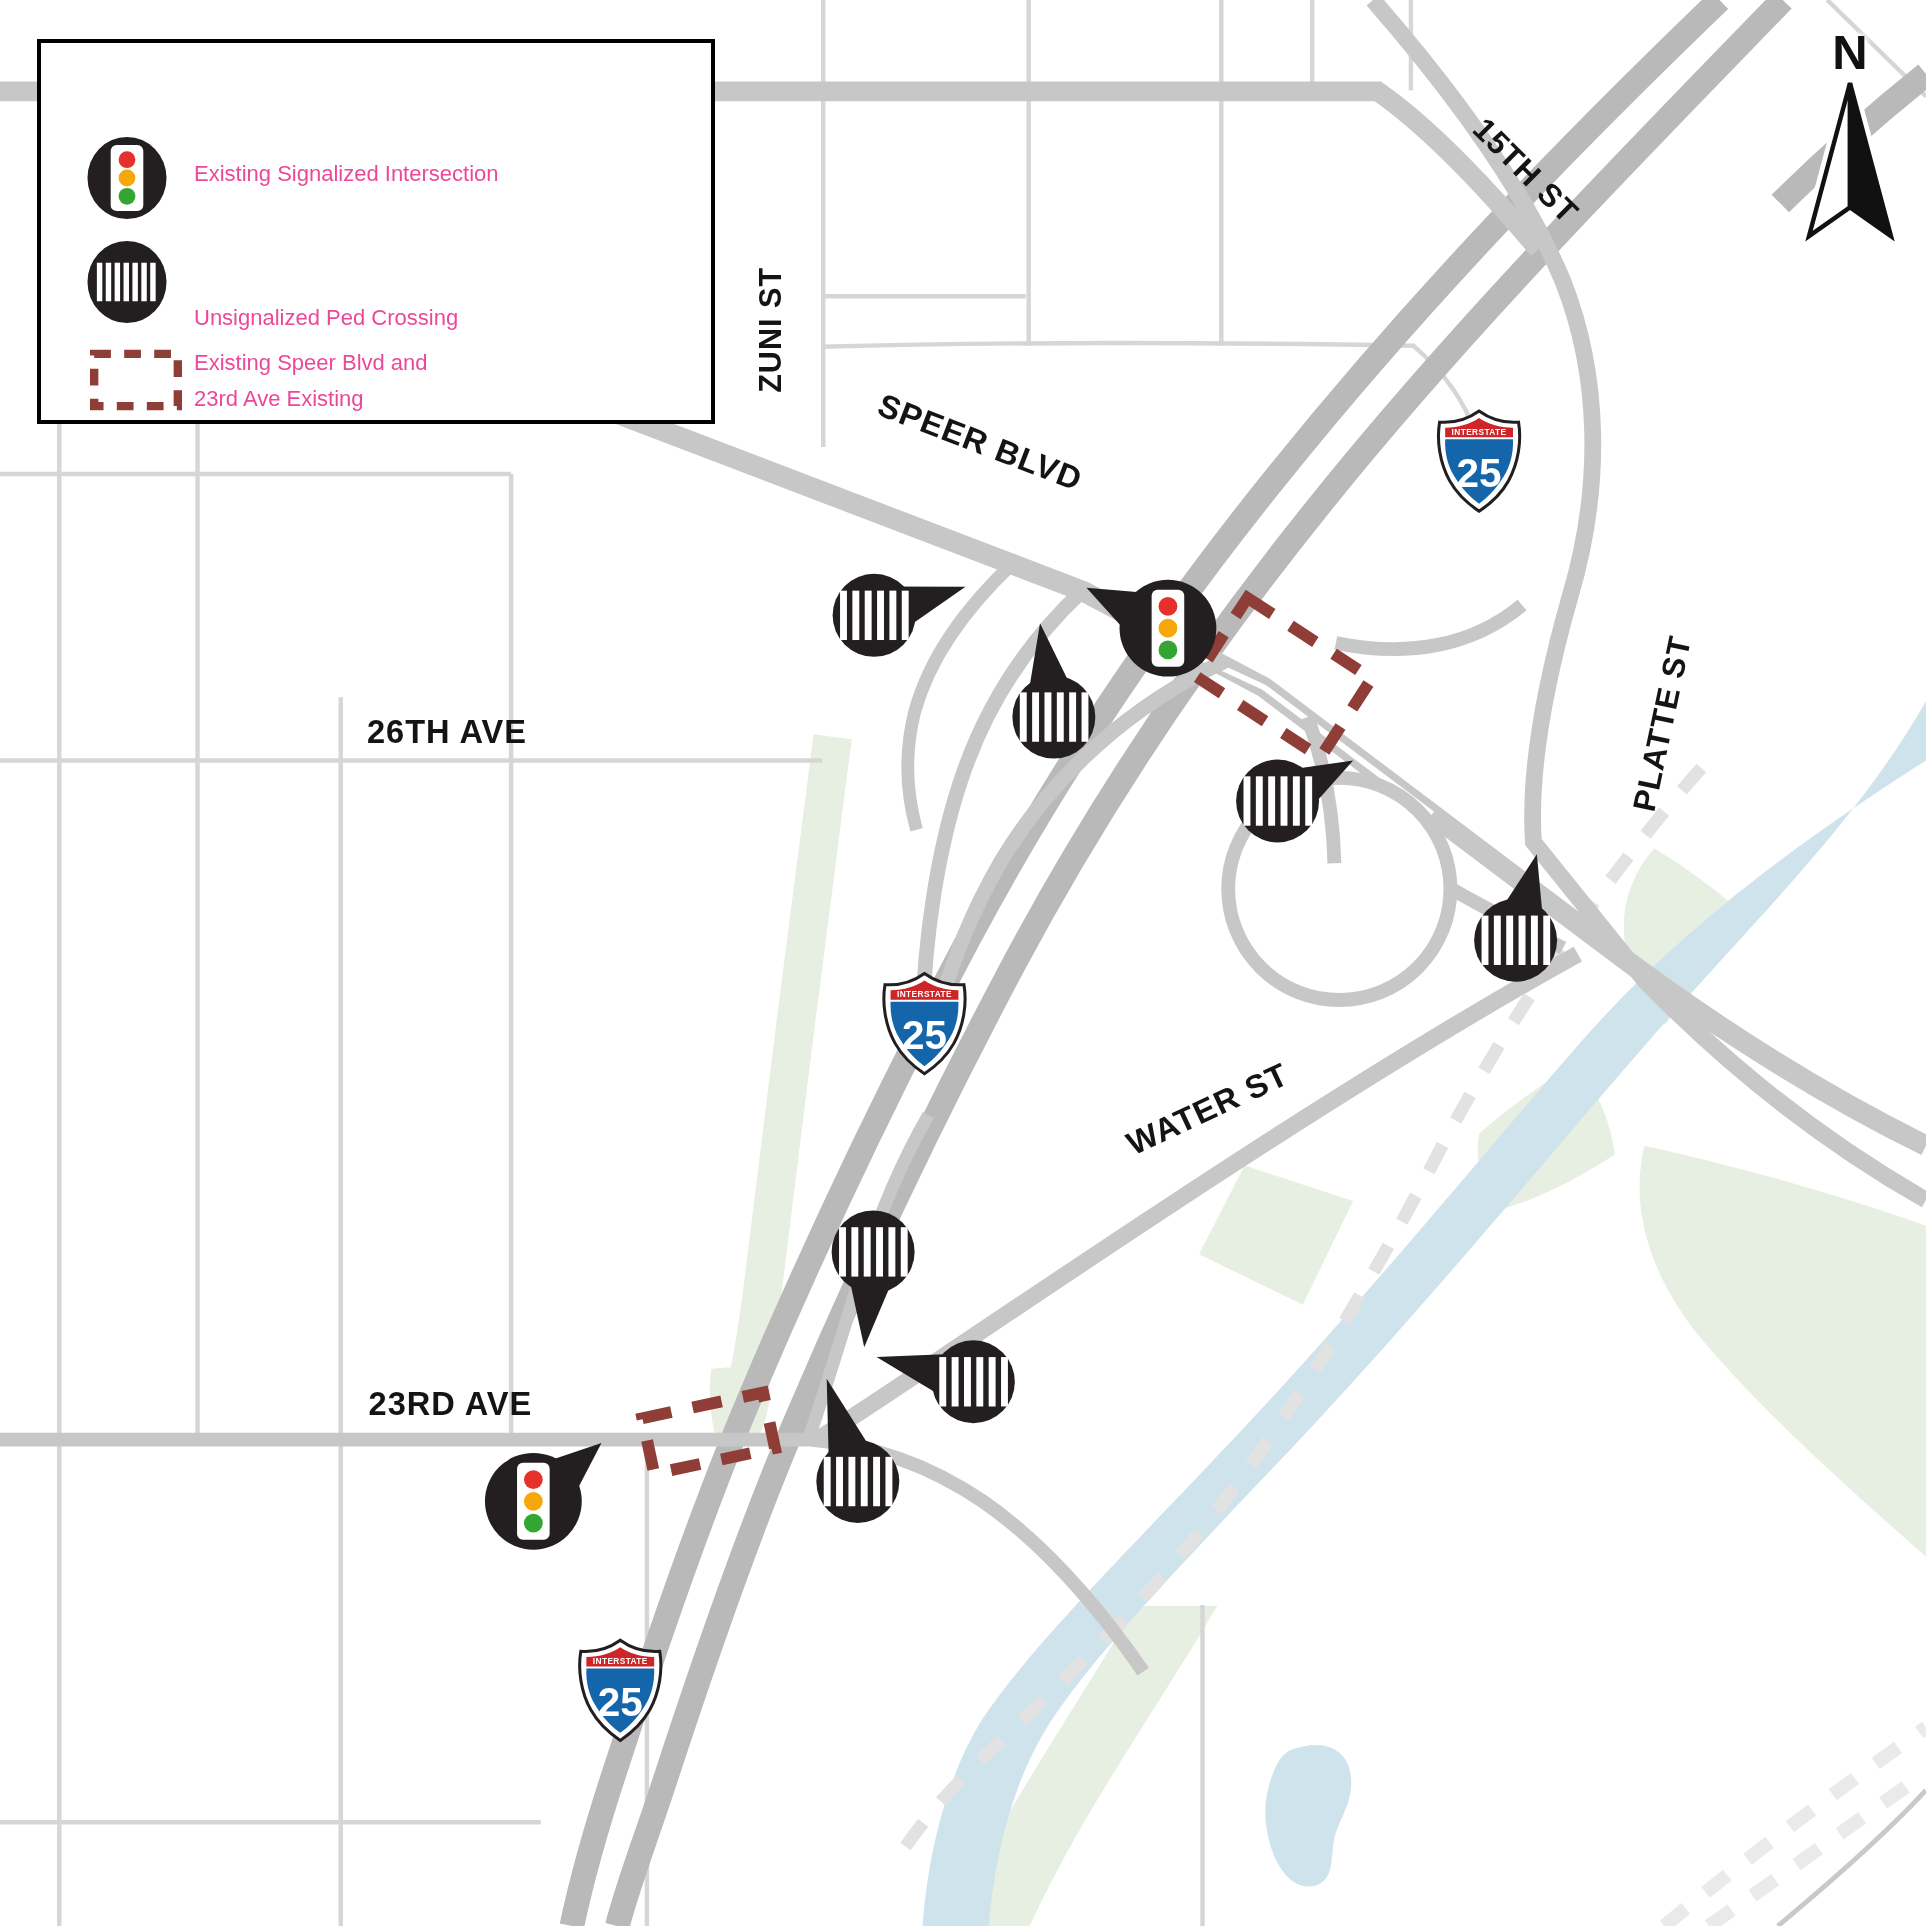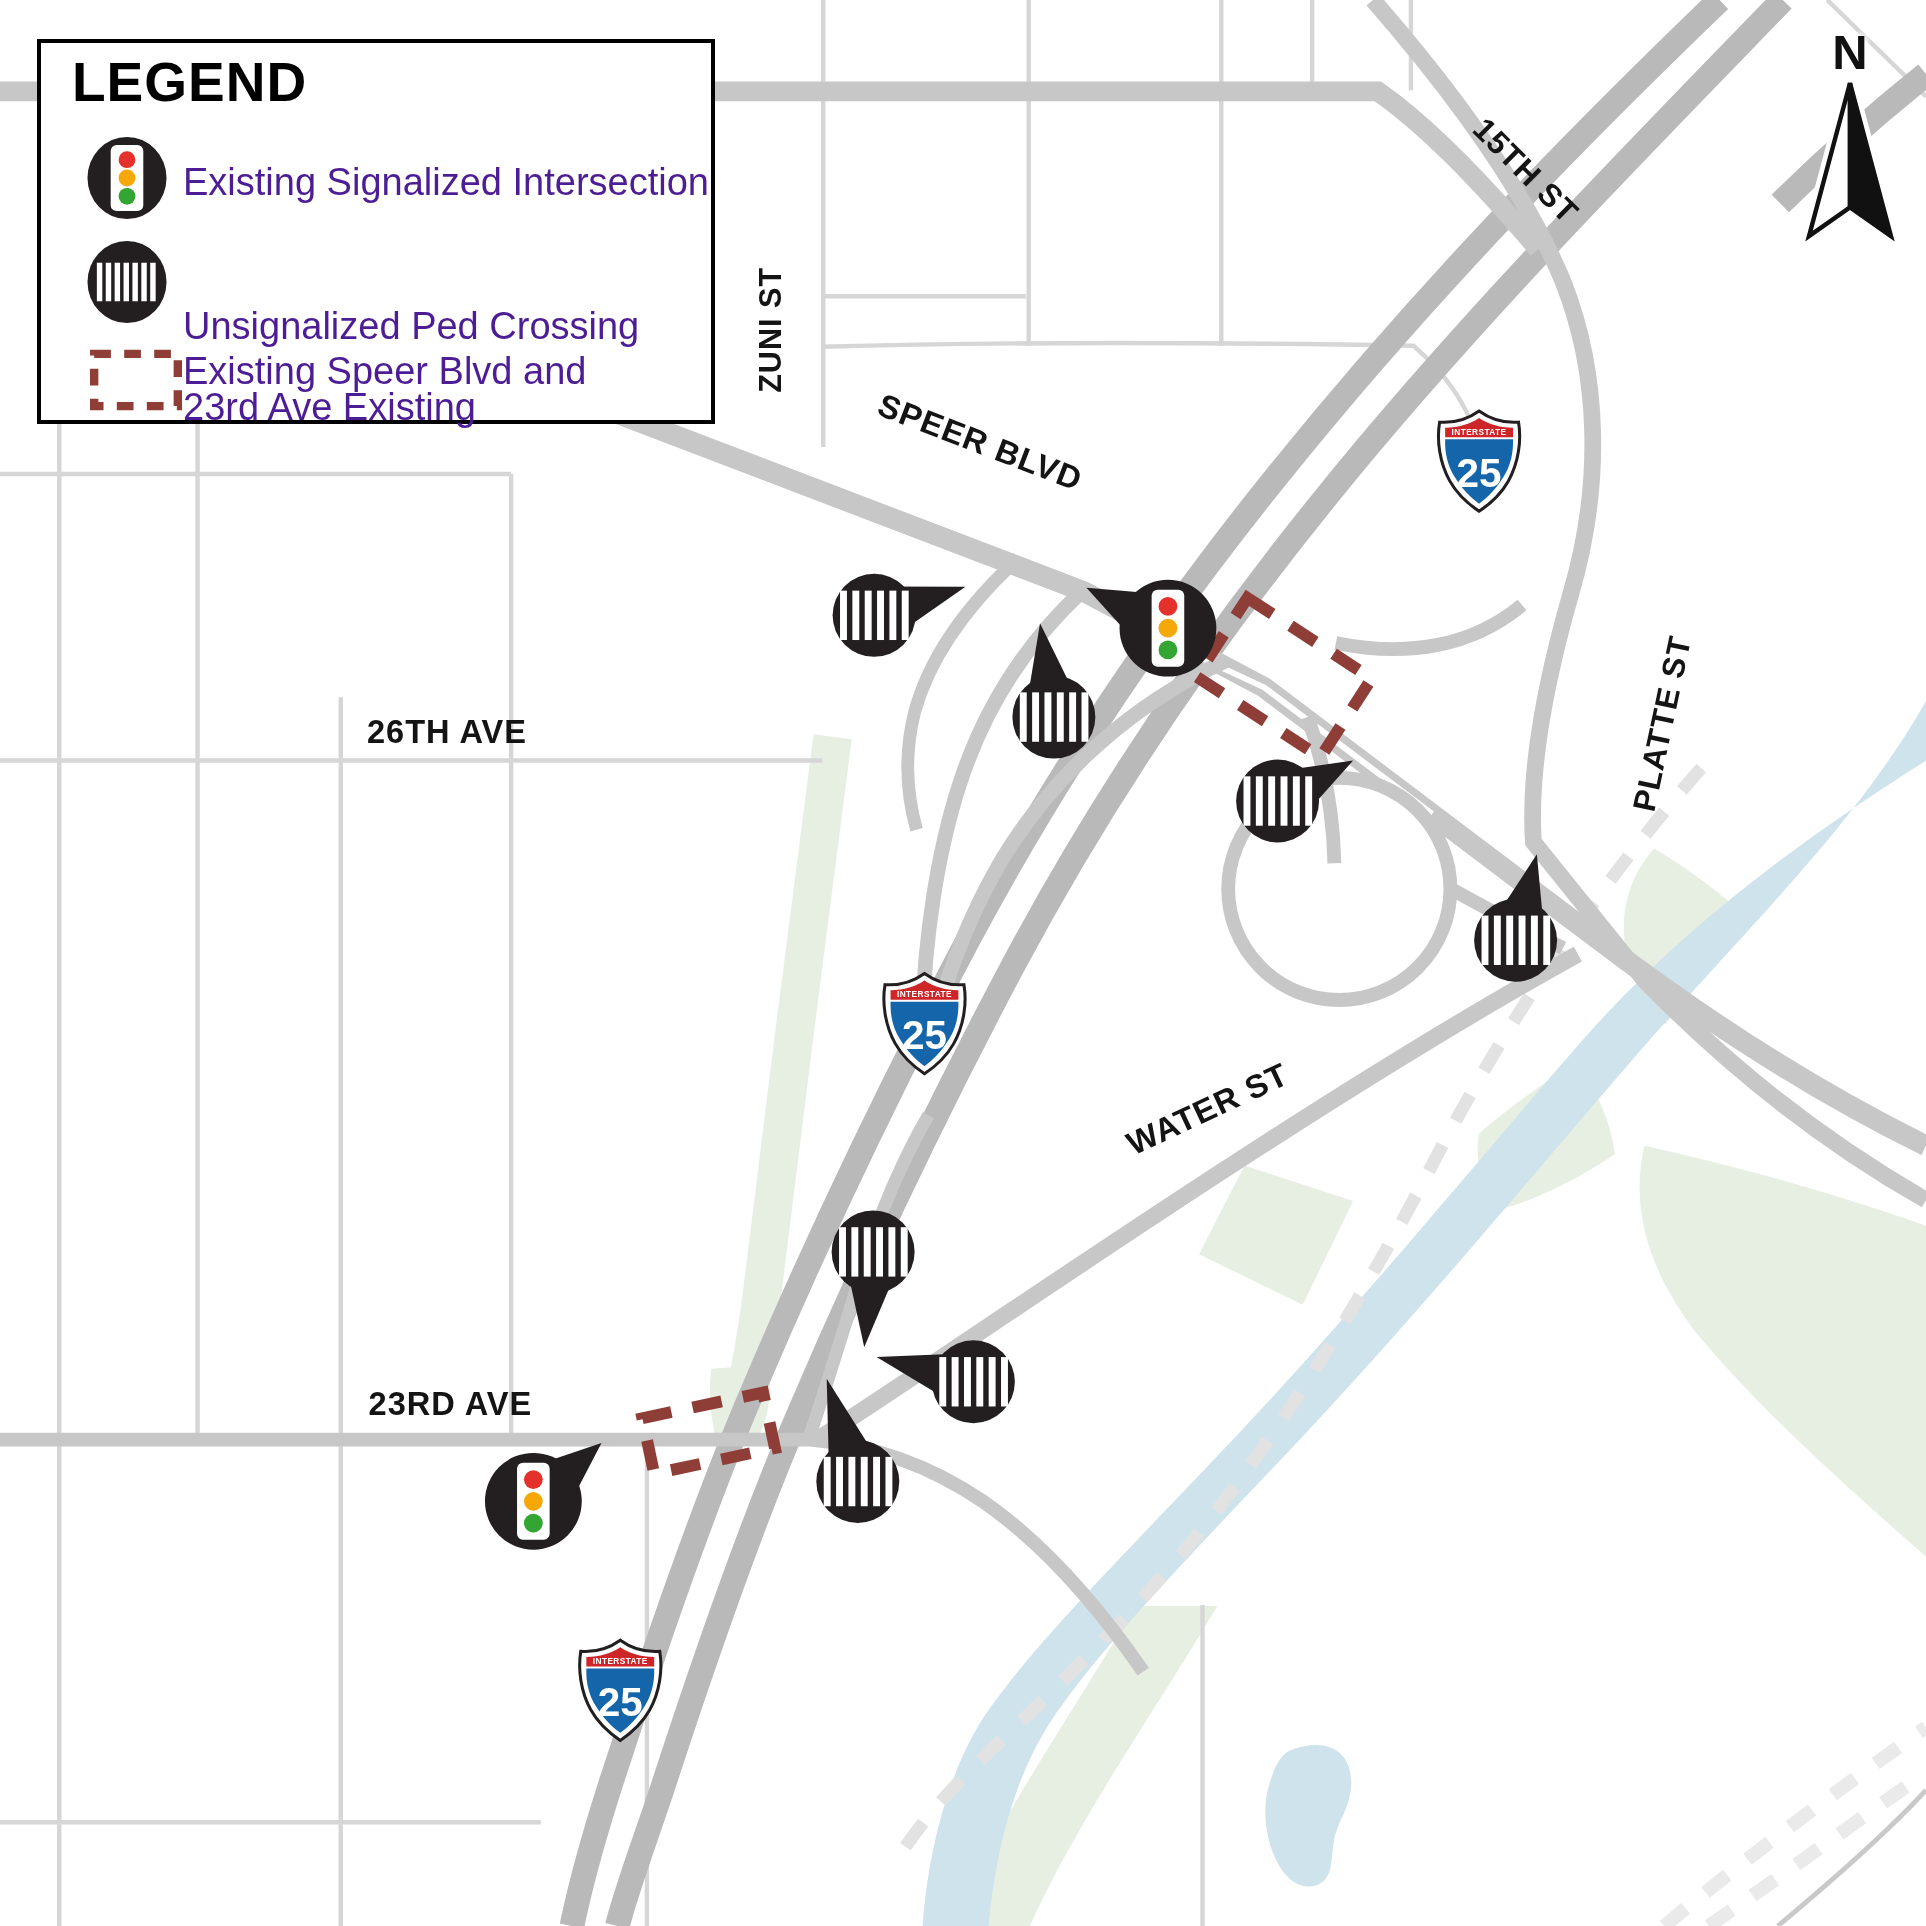--- a/index.html
+++ b/index.html
@@ -6,21 +6,21 @@
   #stage{position:relative;width:1926px;height:1926px;background:#fff;overflow:hidden;
          font-family:"Liberation Sans","DejaVu Sans",sans-serif;}
   #map-svg{position:absolute;left:0;top:0;}
   .street-label{font-family:"Liberation Sans","DejaVu Sans",sans-serif;font-weight:bold;
                 fill:#141414;text-anchor:middle;letter-spacing:2px;}
   
   .legend{position:absolute;left:37px;top:39px;width:678px;height:385px;background:#fff;
           border:4.4px solid #000;box-sizing:border-box;}
   .legend-title{position:absolute;left:31px;top:7px;font-size:55px;font-weight:bold;
                 letter-spacing:1px;color:#000;}
-  .legend-item-label{position:absolute;left:142px;font-size:38px;color:#4c1d95;white-space:nowrap;}
+  .legend-item-label{position:absolute;left:153px;font-size:22px;color:#ec4899;white-space:nowrap;}
   .legend-icon{position:absolute;left:45px;}
   
   .compass{position:absolute;left:1798px;top:24px;width:104px;text-align:center;}
   .compass-n{font-size:49px;font-weight:bold;color:#111;
              text-shadow:0 0 7px #fff,0 0 7px #fff,0 0 7px #fff;}
 </style>
 </head>
 <body>
 
 <div id="stage">
@@ -227,21 +227,20 @@
           <circle cx="1080" cy="3040" r="98" fill="#231f20"></circle>
           <rect x="1047" y="2962" width="66" height="156" rx="12" fill="#fff"></rect>
           <circle cx="1080" cy="2996" r="19" fill="#e5312b"></circle>
           <circle cx="1080" cy="3040" r="19" fill="#f7a809"></circle>
           <circle cx="1080" cy="3084" r="19" fill="#33a532"></circle>
         </g>
       </g>
 </svg>
 
 <div class="legend">
-  <div class="legend-title">LEGEND</div>
 
   <svg class="legend-icon" style="top:93px;" width="82" height="84" viewBox="0 0 166 170">
     <ellipse cx="83" cy="85" rx="80" ry="83" fill="#231f20"></ellipse>
     <rect x="50" y="18" width="66" height="134" rx="12" fill="#fff"></rect>
     <circle cx="83" cy="48" r="17" fill="#e5312b"></circle>
     <circle cx="83" cy="85" r="17" fill="#f7a809"></circle>
     <circle cx="83" cy="122" r="17" fill="#33a532"></circle>
   </svg>
   <div class="legend-item-label" style="top:118px;">Existing Signalized Intersection</div>
 

